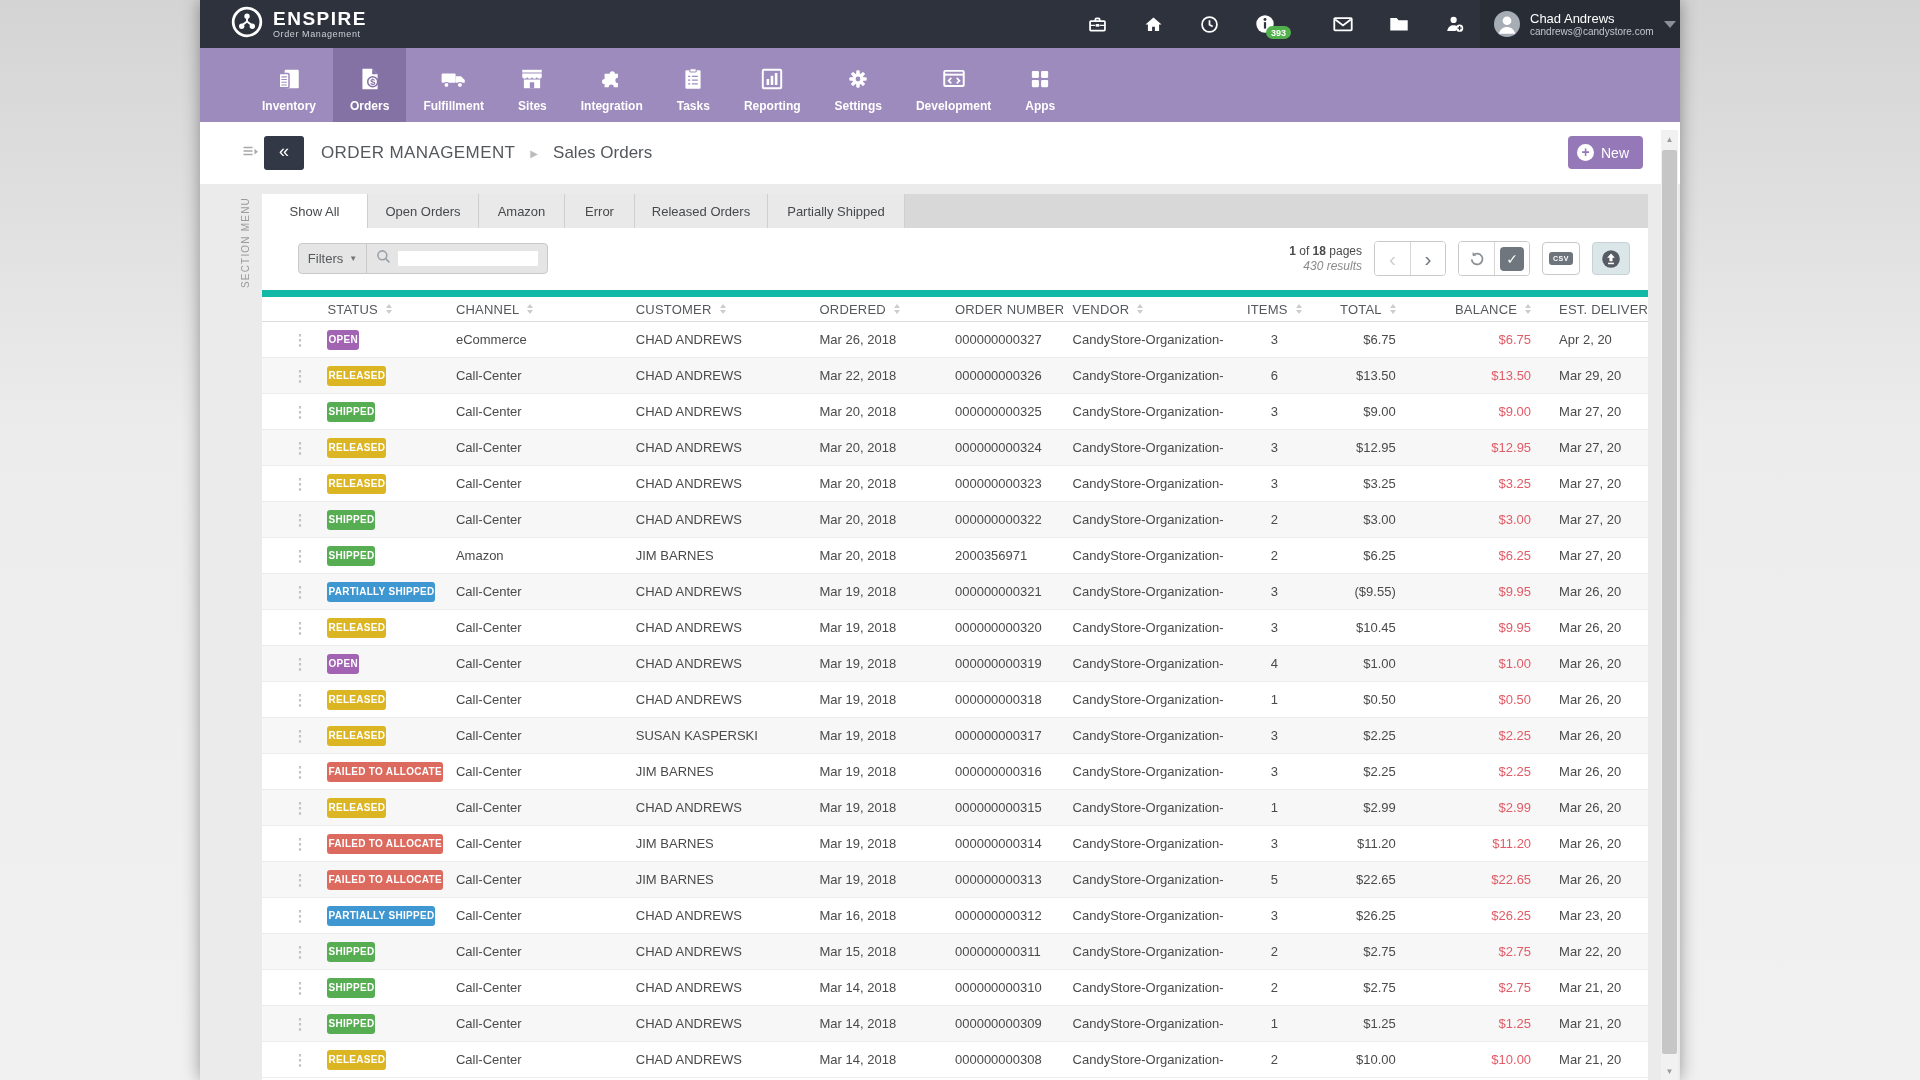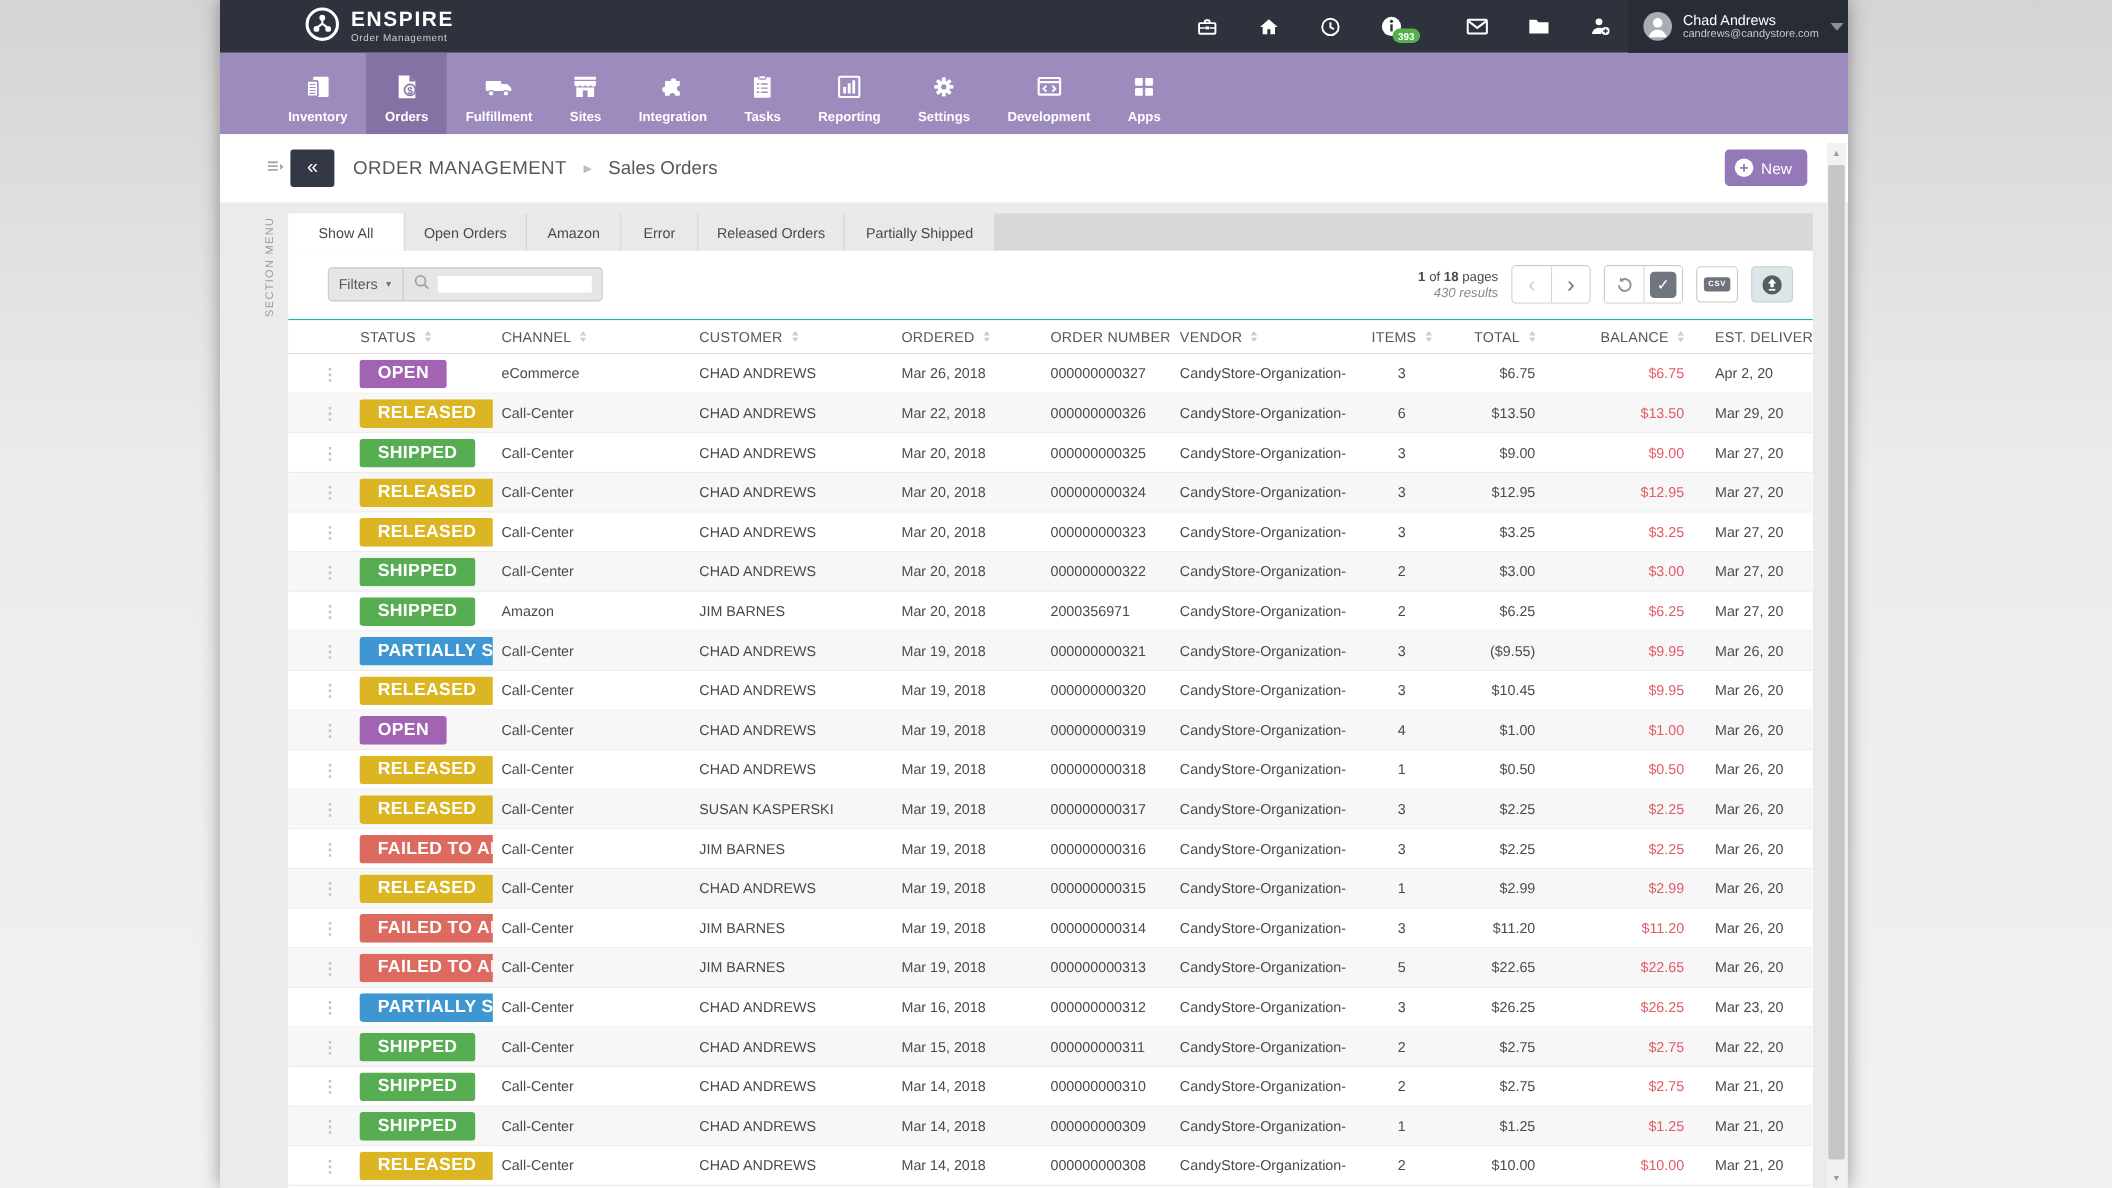--- a/index.html
+++ b/index.html
@@ -1,21 +1,21 @@
 <!DOCTYPE html>
 <html><head>
 <meta charset="utf-8">
 <style>
 *{margin:0;padding:0;box-sizing:border-box;}
 html,body{width:1920px;height:1080px;overflow:hidden;}
 body{font-family:"Liberation Sans",sans-serif;background:linear-gradient(180deg,#d4d4d4 0%,#ececec 40%,#f1f1f1 100%);}
 .app{position:absolute;left:200px;top:0;width:1480px;height:1080px;background:#ebebeb;box-shadow:0 0 16px rgba(0,0,0,.38);}
 
 
-.topbar{height:48px;background:#2d323c;display:flex;align-items:center;padding-left:46px;}
+.topbar{height:48px;background:#2d323c;display:flex;align-items:center;}
 .logo{display:flex;align-items:center;gap:9px;padding-left:30px;}
 .logo-text .brand{color:#fff;font-size:19px;font-weight:bold;letter-spacing:1.5px;line-height:20px;}
 .logo-text .tag{color:#ccd0d6;font-size:9px;letter-spacing:.6px;}
 .top-icons{margin-left:auto;display:flex;align-items:center;gap:34px;padding-right:14px;}
 .icon-btn{position:relative;width:22px;height:22px;display:flex;align-items:center;justify-content:center;cursor:pointer;}
 .gap-left{margin-left:22px;}
 .count-badge{position:absolute;right:-15px;bottom:-4px;background:#52b14d;color:#fff;font-size:9px;font-weight:bold;border-radius:8px;padding:1.5px 5px;}
 .user-area{height:48px;background:#272c35;display:flex;align-items:center;gap:10px;padding:0 14px;width:200px;cursor:pointer;}
 .avatar{width:26px;height:26px;border-radius:50%;background:#a7adb5;overflow:hidden;flex:0 0 auto;}
 .user-name{color:#fff;font-size:13px;line-height:15px;white-space:nowrap;}
@@ -63,38 +63,38 @@
 .btn-group{display:flex;border:1px solid #c9c9c9;border-radius:4px;overflow:hidden;background:#fff;}
 .gbtn{width:35px;height:33px;display:flex;align-items:center;justify-content:center;background:#fff;border:none;cursor:pointer;font-size:21px;color:#6f757c;font-family:inherit;}
 .gbtn + .gbtn{border-left:1px solid #d6d6d6;}
 .gbtn.disabled{color:#cfcfcf;cursor:default;}
 .check-box{width:24px;height:24px;background:#70767d;border-radius:4px;color:#fff;font-size:14px;display:flex;align-items:center;justify-content:center;}
 .solo-btn{width:38px;height:33px;border:1px solid #c9c9c9;border-radius:4px;background:#fff;display:flex;align-items:center;justify-content:center;cursor:pointer;}
 .csv-chip{background:#6e747b;color:#fff;font-size:7px;font-weight:bold;border-radius:3px;padding:3px 4px;letter-spacing:.5px;}
 .upload-btn{background:#dbe6e8;border-color:#c6d2d4;}
 
 
-.thead{display:flex;height:32px;border-top:1px solid #14b8a6;border-bottom:1px solid #dcdcdc;align-items:center;}
+.thead{display:flex;height:32px;border-top:7px solid #14b8a6;border-bottom:1px solid #dcdcdc;align-items:center;}
 .hcell{font-size:13px;color:#55585c;letter-spacing:.2px;display:flex;align-items:center;gap:8px;cursor:pointer;white-space:nowrap;overflow:hidden;}
 .trow{display:flex;height:36px;align-items:center;border-bottom:1px solid #ececec;background:#fff;cursor:pointer;}
 .trow.alt{background:#f7f7f7;}
 .cell{font-size:13px;color:#4a4a4a;white-space:nowrap;overflow:hidden;}
 .col-handle{width:56px;text-align:right;padding-right:10px;color:#c3c3c3;font-size:15px;font-weight:bold;cursor:grab;}
 .col-status{width:132px;padding-left:10px;}
 .col-channel{width:182px;padding-left:8px;}
 .col-customer{width:188px;padding-left:8px;}
 .col-ordered{width:130px;padding-left:6px;}
 .col-order_number{width:122px;padding-left:13px;}
 .col-vendor{width:168px;padding-left:10px;}
 .col-items{width:60px;text-align:center;justify-content:center;margin-left:16px;}
 .col-total{width:98px;text-align:right;padding-right:5px;justify-content:flex-end;}
 .col-balance{width:136px;text-align:right;padding-right:4px;justify-content:flex-end;}
 .col-est_delivery{width:114px;padding-left:24px;}
 .cell.col-balance{color:#e05c66;}
-.status-badge{display:inline-block;color:#fff;font-size:16px;font-weight:bold;letter-spacing:.3px;border-radius:3px;padding:5px 16px;line-height:1;white-space:nowrap;}
+.status-badge{display:inline-block;color:#fff;font-size:10px;font-weight:bold;letter-spacing:.3px;border-radius:3px;padding:5px 1px;line-height:1;white-space:nowrap;}
 .sort{display:inline-flex;flex-direction:column;gap:2px;flex:0 0 auto;}
 .sort i{display:block;width:0;height:0;border-left:3.5px solid transparent;border-right:3.5px solid transparent;}
 .sort .u{border-bottom:4px solid #cccccc;}
 .sort .d{border-top:4px solid #cccccc;}
 
 
 .scrollbar{position:absolute;right:2px;top:8px;bottom:0;width:17px;background:#f1f1f1;}
 .sb-arrow{position:absolute;left:0;width:17px;height:18px;display:flex;align-items:center;justify-content:center;font-size:8px;color:#9b9b9b;cursor:pointer;}
 .sb-up{top:0;}
 .sb-down{bottom:0;}

